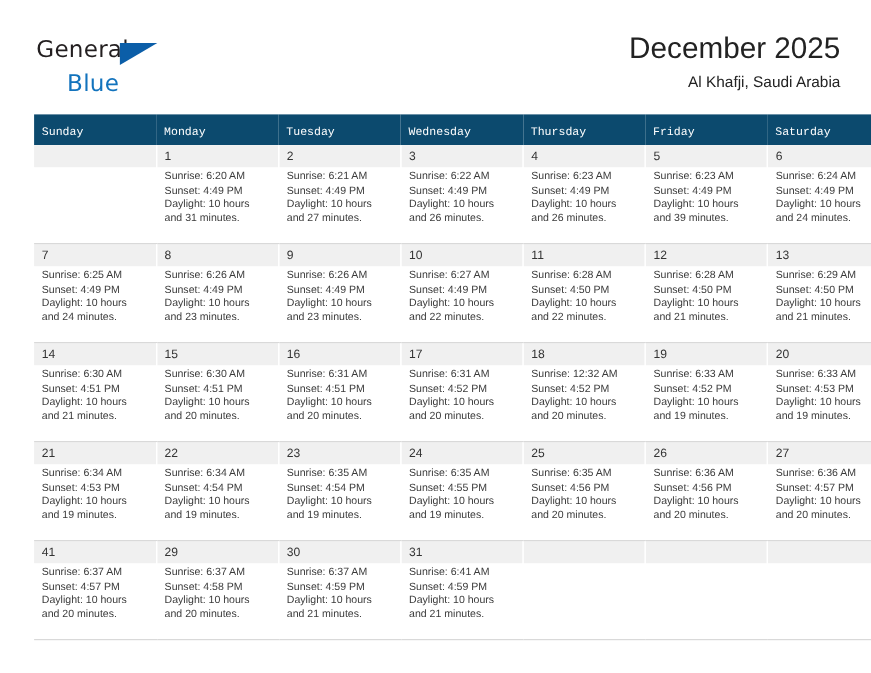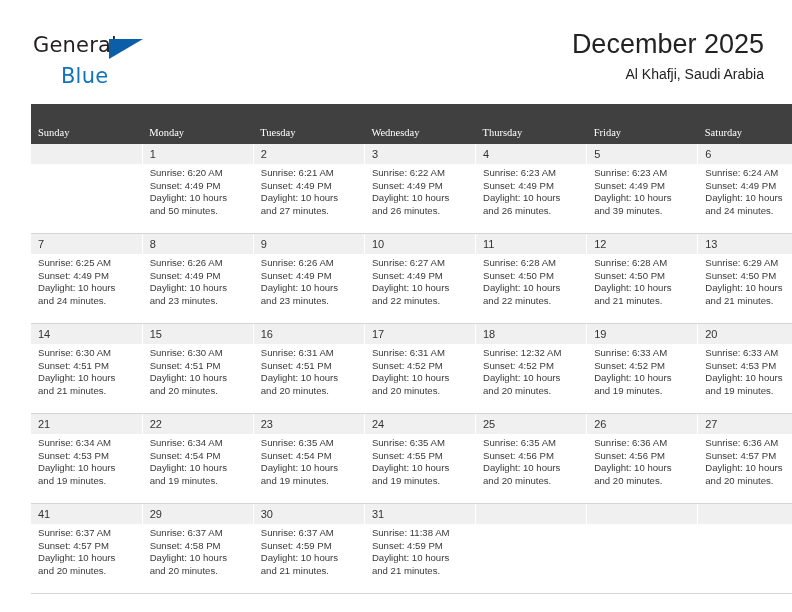--- a/index.html
+++ b/index.html
@@ -98,30 +98,30 @@
     left: 31px;
     top: 104px;
     width: 729px;
   }
   table.cal {
     border-collapse: collapse;
     table-layout: fixed;
     width: 729px;
   }
   table.cal th {
-    background: #404040;
+    background: #0c4a6e;
     color: #ffffff;
     font-size: 10.5px;
     font-weight: 400;
     text-align: left;
-    padding: 23px 0 5px 7px;
+    padding: 11px 0 5px 7px;
     height: 11px;
     line-height: 12px;
     width: 104.14px;
-    font-family: Liberation Serif, serif;
+    font-family: Liberation Mono, monospace;
   }
   table.cal td {
     vertical-align: top;
     padding: 0;
     height: 89px;
     width: 104.14px;
     border-right: 1px solid #ffffff;
     background: #ffffff;
   }
   table.cal tr.week td {
@@ -187,21 +187,21 @@
           <tr class="week">
             <td class="empty">
               <span class="daynum">&nbsp;</span>
             </td>
             <td>
               <span class="daynum">1</span>
               <div class="info">
                 <div>Sunrise: 6:20 AM</div>
                 <div>Sunset: 4:49 PM</div>
                 <div>Daylight: 10 hours</div>
-                <div>and 50 minutes.</div>
+                <div>and 31 minutes.</div>
               </div>
             </td>
             <td>
               <span class="daynum">2</span>
               <div class="info">
                 <div>Sunrise: 6:21 AM</div>
                 <div>Sunset: 4:49 PM</div>
                 <div>Daylight: 10 hours</div>
                 <div>and 27 minutes.</div>
               </div>
@@ -462,21 +462,21 @@
               <div class="info">
                 <div>Sunrise: 6:37 AM</div>
                 <div>Sunset: 4:59 PM</div>
                 <div>Daylight: 10 hours</div>
                 <div>and 21 minutes.</div>
               </div>
             </td>
             <td>
               <span class="daynum">31</span>
               <div class="info">
-                <div>Sunrise: 11:38 AM</div>
+                <div>Sunrise: 6:41 AM</div>
                 <div>Sunset: 4:59 PM</div>
                 <div>Daylight: 10 hours</div>
                 <div>and 21 minutes.</div>
               </div>
             </td>
             <td class="empty">
               <span class="daynum">&nbsp;</span>
             </td>
             <td class="empty">
               <span class="daynum">&nbsp;</span>

